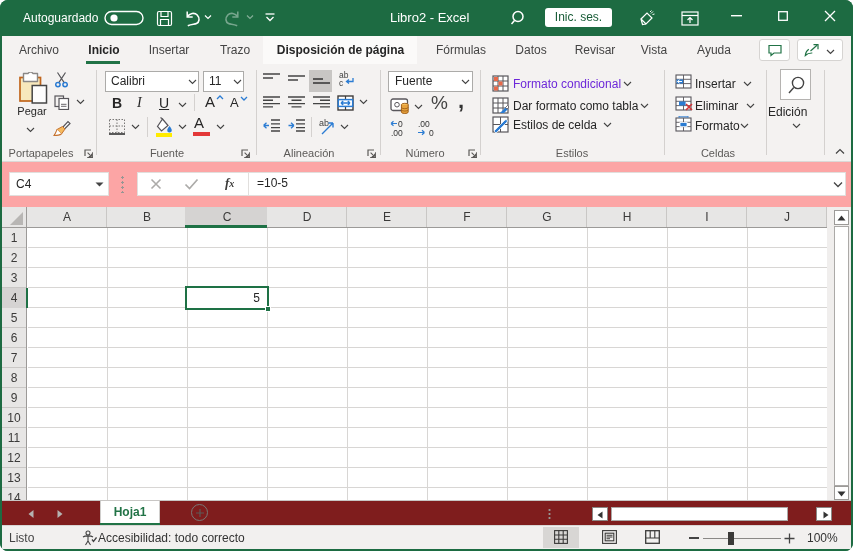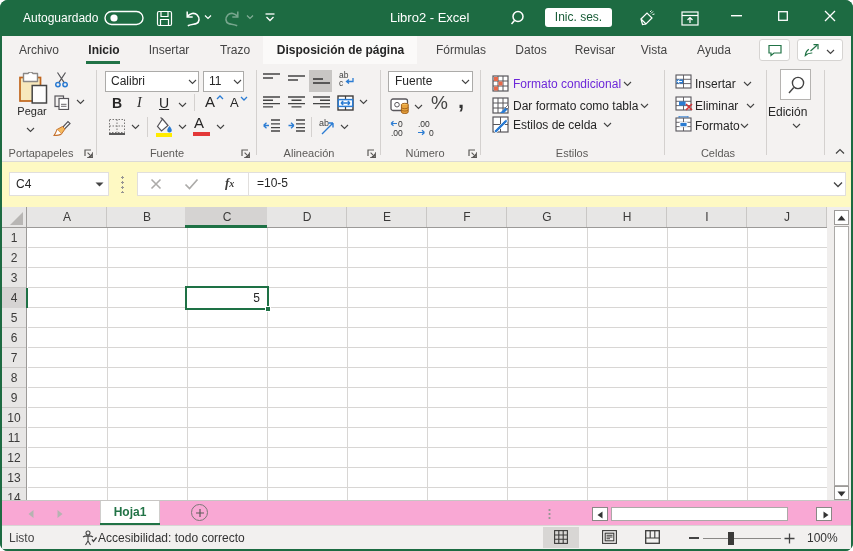--- a/index.html
+++ b/index.html
@@ -12,25 +12,25 @@
 #titlebar .txt { position:absolute; font-size:12px; color:#fff; top:11px; }
 
 #tabrow { position:absolute; left:2px; top:36px; width:849px; height:28px; background:#F4F2F1; }
 .tab { position:absolute; top:0; height:28px; line-height:28px; font-size:12px; color:#444; text-align:center; }
 
 #ribbon { position:absolute; left:2px; top:64px; width:849px; height:98px; background:#F4F2F1; border-bottom:1px solid #DBD9D7; }
 .gsep { position:absolute; top:6px; width:1px; height:85px; background:#D4D1CF; }
 .glabel { position:absolute; top:83px; font-size:11px; color:#5C5A58; text-align:center; }
 .launch { position:absolute; width:9px; height:9px; }
 
-#fxbar { position:absolute; left:2px; top:162px; width:849px; height:45px; background:#fef9c3; }
+#fxbar { position:absolute; left:2px; top:162px; width:849px; height:45px; background:#fca5a5; }
 
 #grid { position:absolute; left:2px; top:207px; width:849px; height:293px; background:#fff; }
 
-#sheetbar { position:absolute; left:2px; top:500px; width:849px; height:25px; background:#f9a8d4; border-top:1px solid #C8C6C4; }
+#sheetbar { position:absolute; left:2px; top:500px; width:849px; height:25px; background:#7f1d1d; border-top:1px solid #C8C6C4; }
 
 #statusbar { position:absolute; left:2px; top:525px; width:849px; height:24px; background:#F2F0EF; border-top:1px solid #D8D6D4; font-size:12px; color:#444; }
 #greenstrip { position:absolute; left:0; top:549px; width:853px; height:2px; background:#1D6B42; }
 .hdr { top:0; width:80px; height:21px; line-height:21px; text-align:center; font-size:12px; color:#3B3A39; }
 .rh { left:0; width:24px; height:20px; line-height:20px; text-align:center; font-size:12px; color:#3B3A39; }
 #edgeL { position:absolute; left:0; top:36px; width:2px; height:515px; background:#1D6B42; }
 #edgeR { position:absolute; left:851px; top:36px; width:2px; height:515px; background:#1D6B42; }
 </style>
 </head>
 <body>

